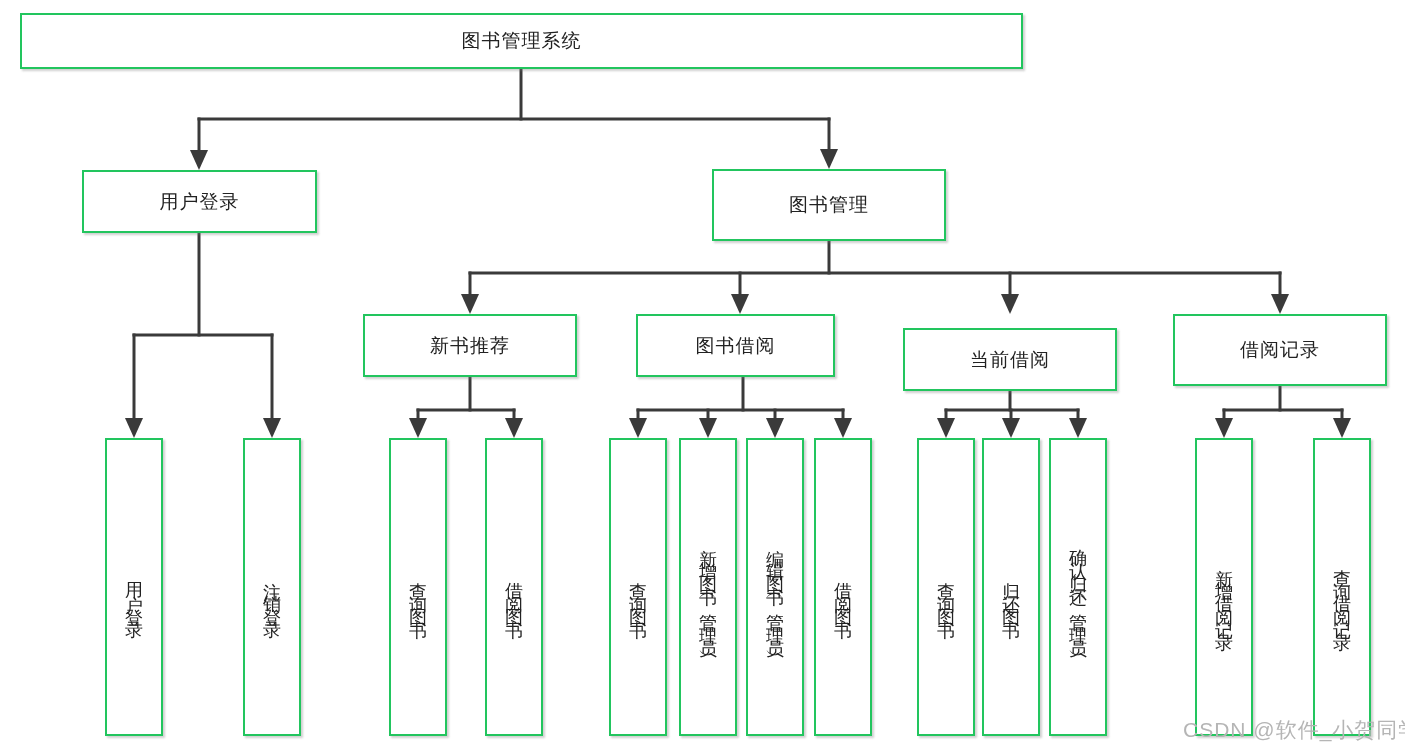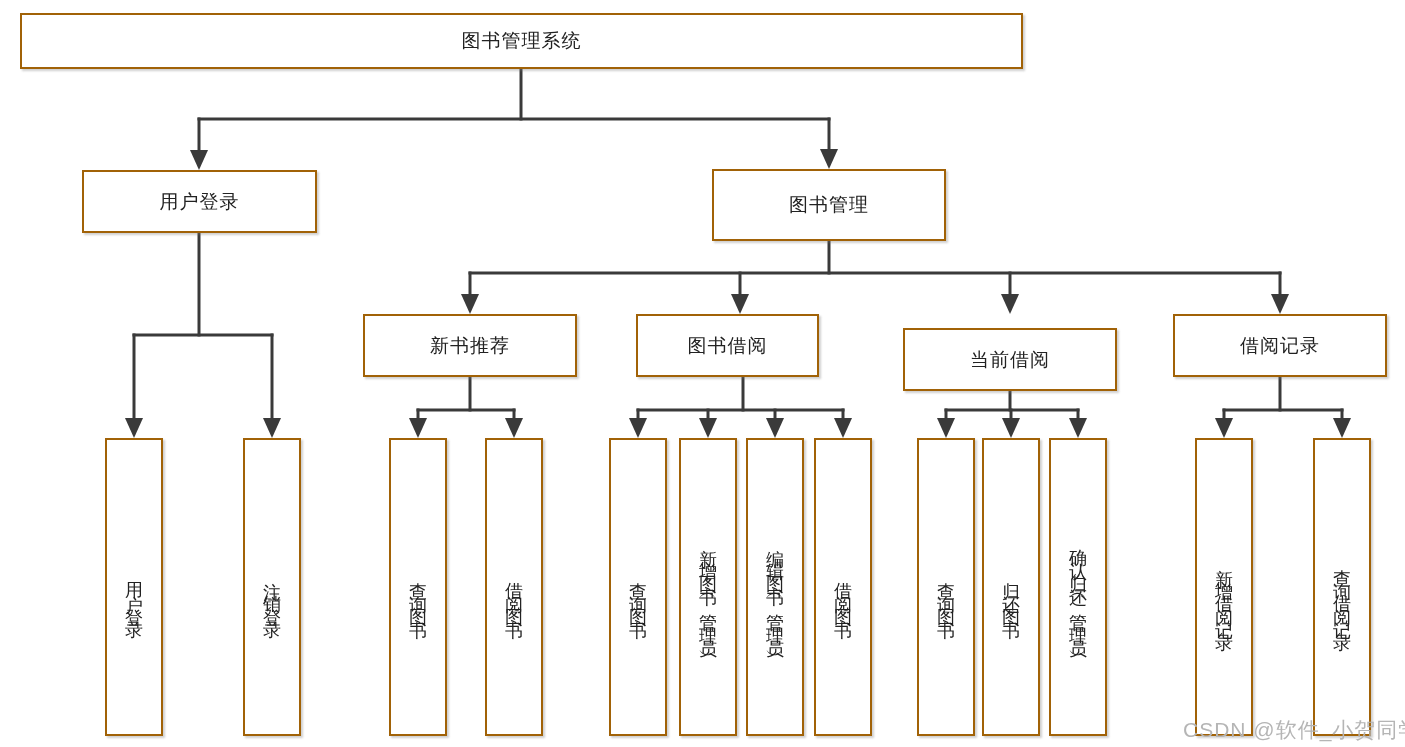--- a/index.html
+++ b/index.html
@@ -16,21 +16,21 @@
     left: 0; top: 0;
     width: 1405px; height: 747px;
     z-index: 0;
   }
   #connectors line { stroke: #3a3a3a; stroke-width: 3; stroke-linecap: square; }
   #connectors polygon { fill: #3a3a3a; stroke: none; }
   .box {
     position: absolute;
     box-sizing: border-box;
     background: #ffffff;
-    border: 2px solid #a16207;
+    border: 2px solid #22c55e;
     box-shadow: 2px 2px 2px rgba(120,120,120,0.35);
     display: flex;
     align-items: center;
     justify-content: center;
     z-index: 1;
   }
   .box.h span {
     font-size: 19px;
     letter-spacing: 1px;
     color: #222222;
@@ -130,27 +130,27 @@
   <div class="box h" style="left:82px;top:170px;width:235px;height:63px">
     <span>用户登录</span>
   </div>
   <div class="box h" style="left:712px;top:169px;width:234px;height:72px">
     <span>图书管理</span>
   </div>
 
   <div class="box h" style="left:363px;top:314px;width:214px;height:63px">
     <span>新书推荐</span>
   </div>
-  <div class="box h" style="left:636px;top:314px;width:183px;height:63px">
+  <div class="box h" style="left:636px;top:314px;width:199px;height:63px">
     <span>图书借阅</span>
   </div>
   <div class="box h" style="left:903px;top:328px;width:214px;height:63px">
     <span>当前借阅</span>
   </div>
-  <div class="box h" style="left:1173px;top:314px;width:214px;height:63px">
+  <div class="box h" style="left:1173px;top:314px;width:214px;height:72px">
     <span>借阅记录</span>
   </div>
 
   <div class="box v" style="left:105px;top:438px;width:58px;height:298px">
     <span>用户登录</span>
   </div>
   <div class="box v" style="left:243px;top:438px;width:58px;height:298px">
     <span>注销登录</span>
   </div>
 

